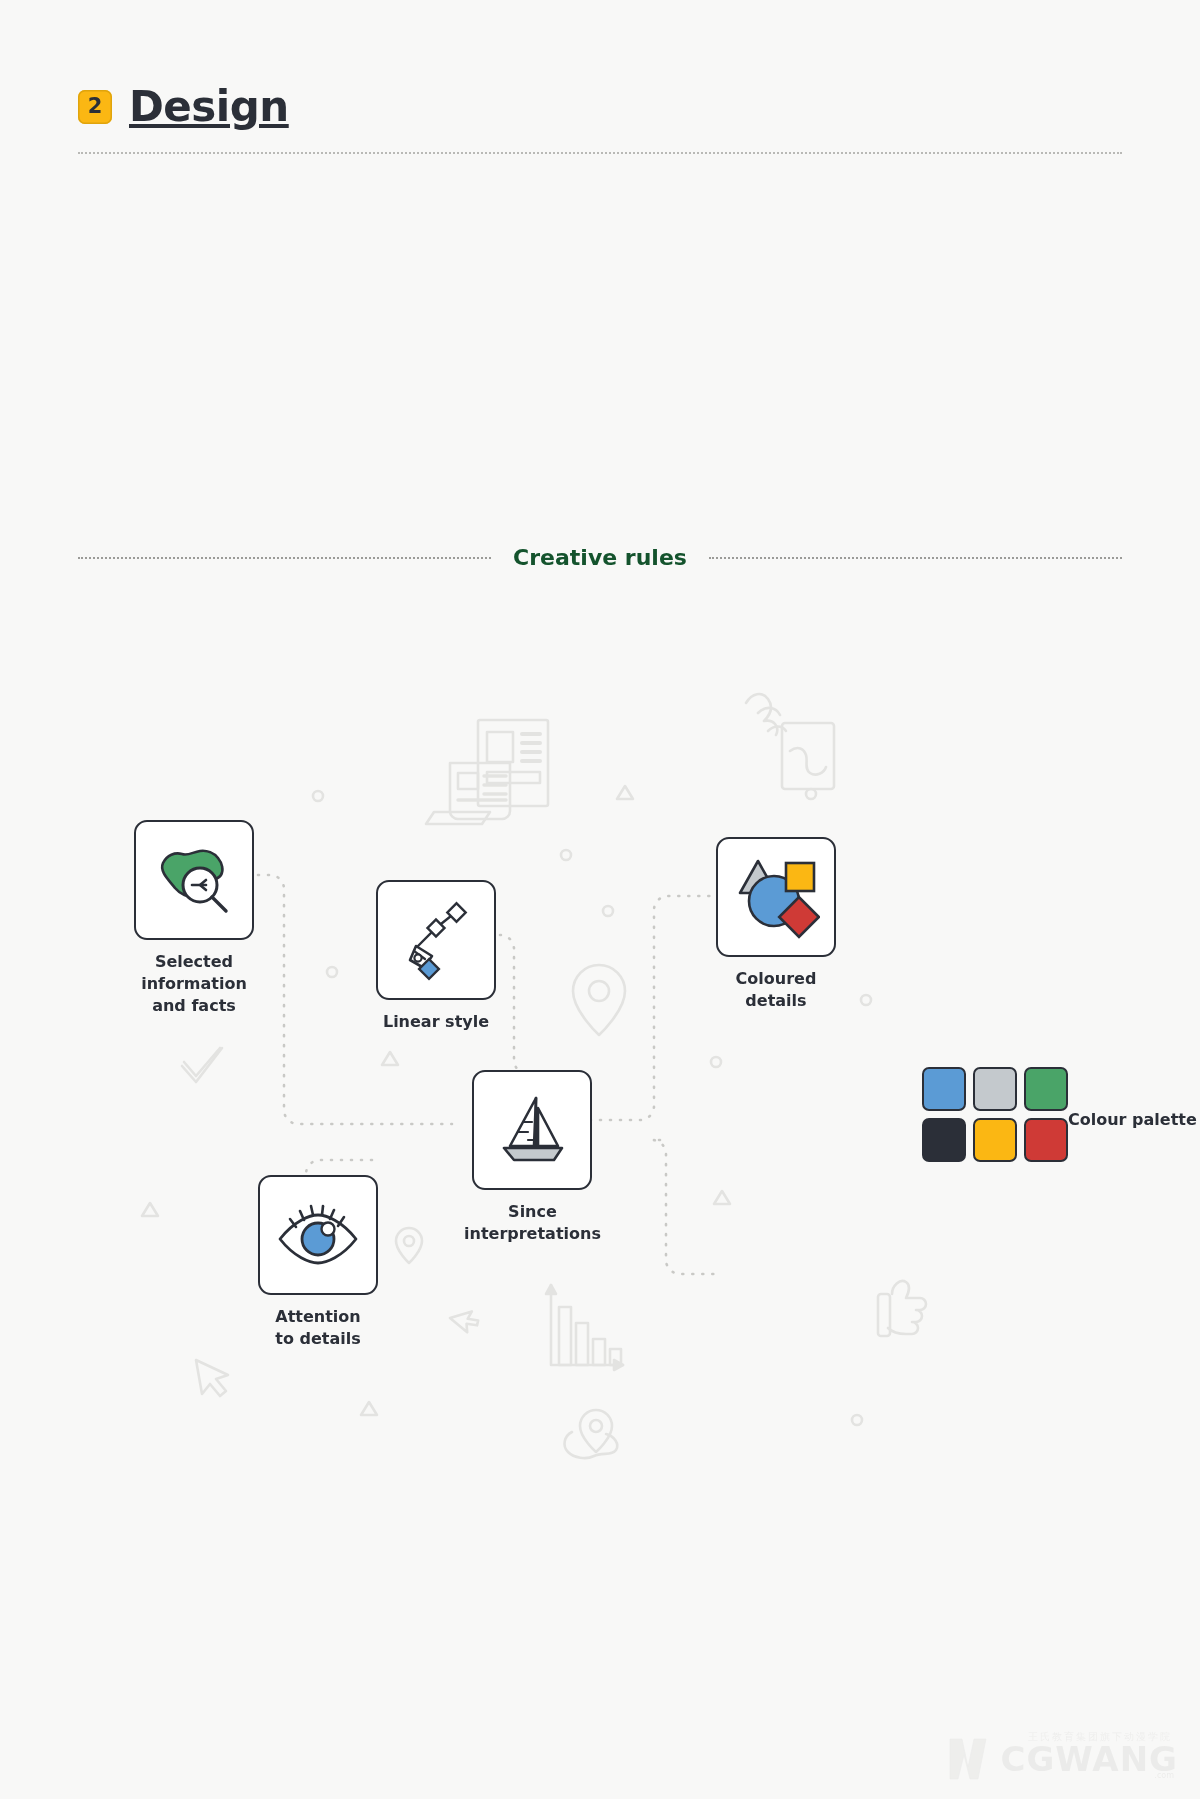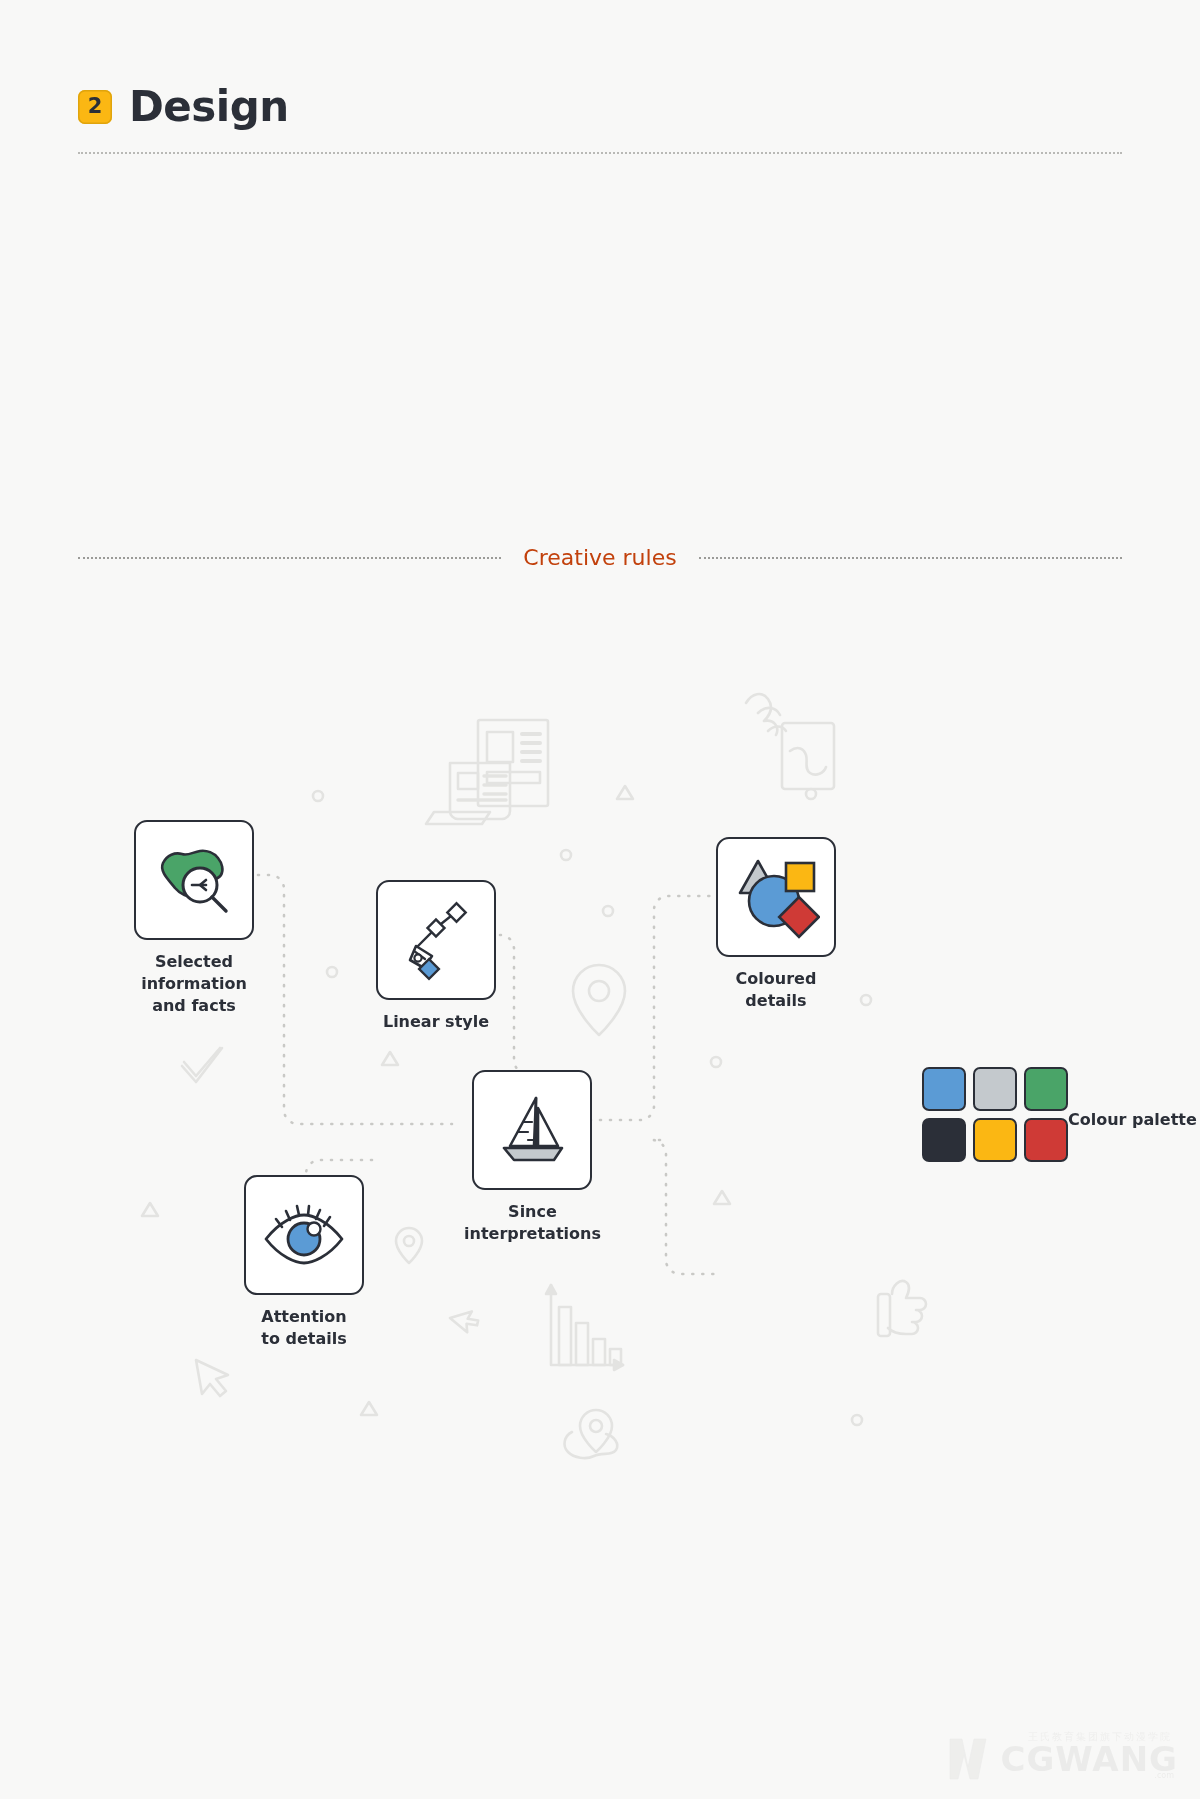--- a/index.html
+++ b/index.html
@@ -39,20 +39,21 @@
     line-height: 1;
     font-family: "DejaVu Sans", sans-serif;
     box-shadow: inset 0 0 0 1.5px #e0a40c;
   }
   .section-title {
     font-size: 42px;
     font-weight: bold;
     color: #2b2f38;
     letter-spacing: -0.5px;
     font-family: "DejaVu Sans", sans-serif;
+    text-decoration: underline;
   }
 
   .rule-dotted {
     position: absolute;
     left: 78px;
     top: 152px;
     width: 1044px;
     height: 2px;
     border-top: 2px dotted #b9b9b6;
   }
@@ -76,22 +77,22 @@
     left: 78px;
     top: 545px;
     width: 1044px;
     display: flex;
     align-items: center;
     gap: 22px;
   }
   .cr-line { flex: 1; height: 2px; border-top: 2px dotted #9b9b98; }
   .cr-label {
     font-size: 22px;
-    font-weight: normal;
-    color: #c2410c;
+    font-weight: bold;
+    color: #14532d;
     white-space: nowrap;
     font-family: "DejaVu Sans", sans-serif;
   }
 
   
   .canvas {
     position: absolute;
     left: 0; top: 620px;
     width: 1200px; height: 1130px;
   }
@@ -325,21 +326,21 @@
           <path d="M46 10 L20 58 L44 58z" fill="none" stroke="#2b2f38" stroke-width="2.6" stroke-linejoin="round"></path>
           <path d="M48 20 L68 58 L48 58z" fill="none" stroke="#2b2f38" stroke-width="2.6" stroke-linejoin="round"></path>
           <path d="M28 44h10M34 34h8M38 52h8" stroke="#2b2f38" stroke-width="2.2" stroke-linecap="round"></path>
           <path d="M14 60h58l-8 12H24z" fill="#c4c9cd" stroke="#2b2f38" stroke-width="2.6" stroke-linejoin="round"></path>
         </svg>
       </div>
       <div class="node-label">Since
 interpretations</div>
     </div>
 
-    <div class="node" style="left:244px; top:555px;">
+    <div class="node" style="left:258px; top:555px;">
       <div class="card">
         <svg width="88" height="88" viewBox="0 0 88 88">
           <path d="M6 48c14-18 30-24 38-24s24 6 38 24c-14 18-30 24-38 24S20 66 6 48z" fill="#ffffff" stroke="#2b2f38" stroke-width="2.8" stroke-linejoin="round"></path>
           <circle cx="44" cy="48" r="16" fill="#5b9bd5" stroke="#2b2f38" stroke-width="2.8"></circle>
           <circle cx="54" cy="38" r="6.5" fill="#ffffff" stroke="#2b2f38" stroke-width="2.4"></circle>
           <g stroke="#2b2f38" stroke-width="2.6" stroke-linecap="round">
             <path d="M16 28l6 8"></path>
             <path d="M26 20l4 9"></path>
             <path d="M37 15l2 9"></path>
             <path d="M49 15l-1 9"></path>

